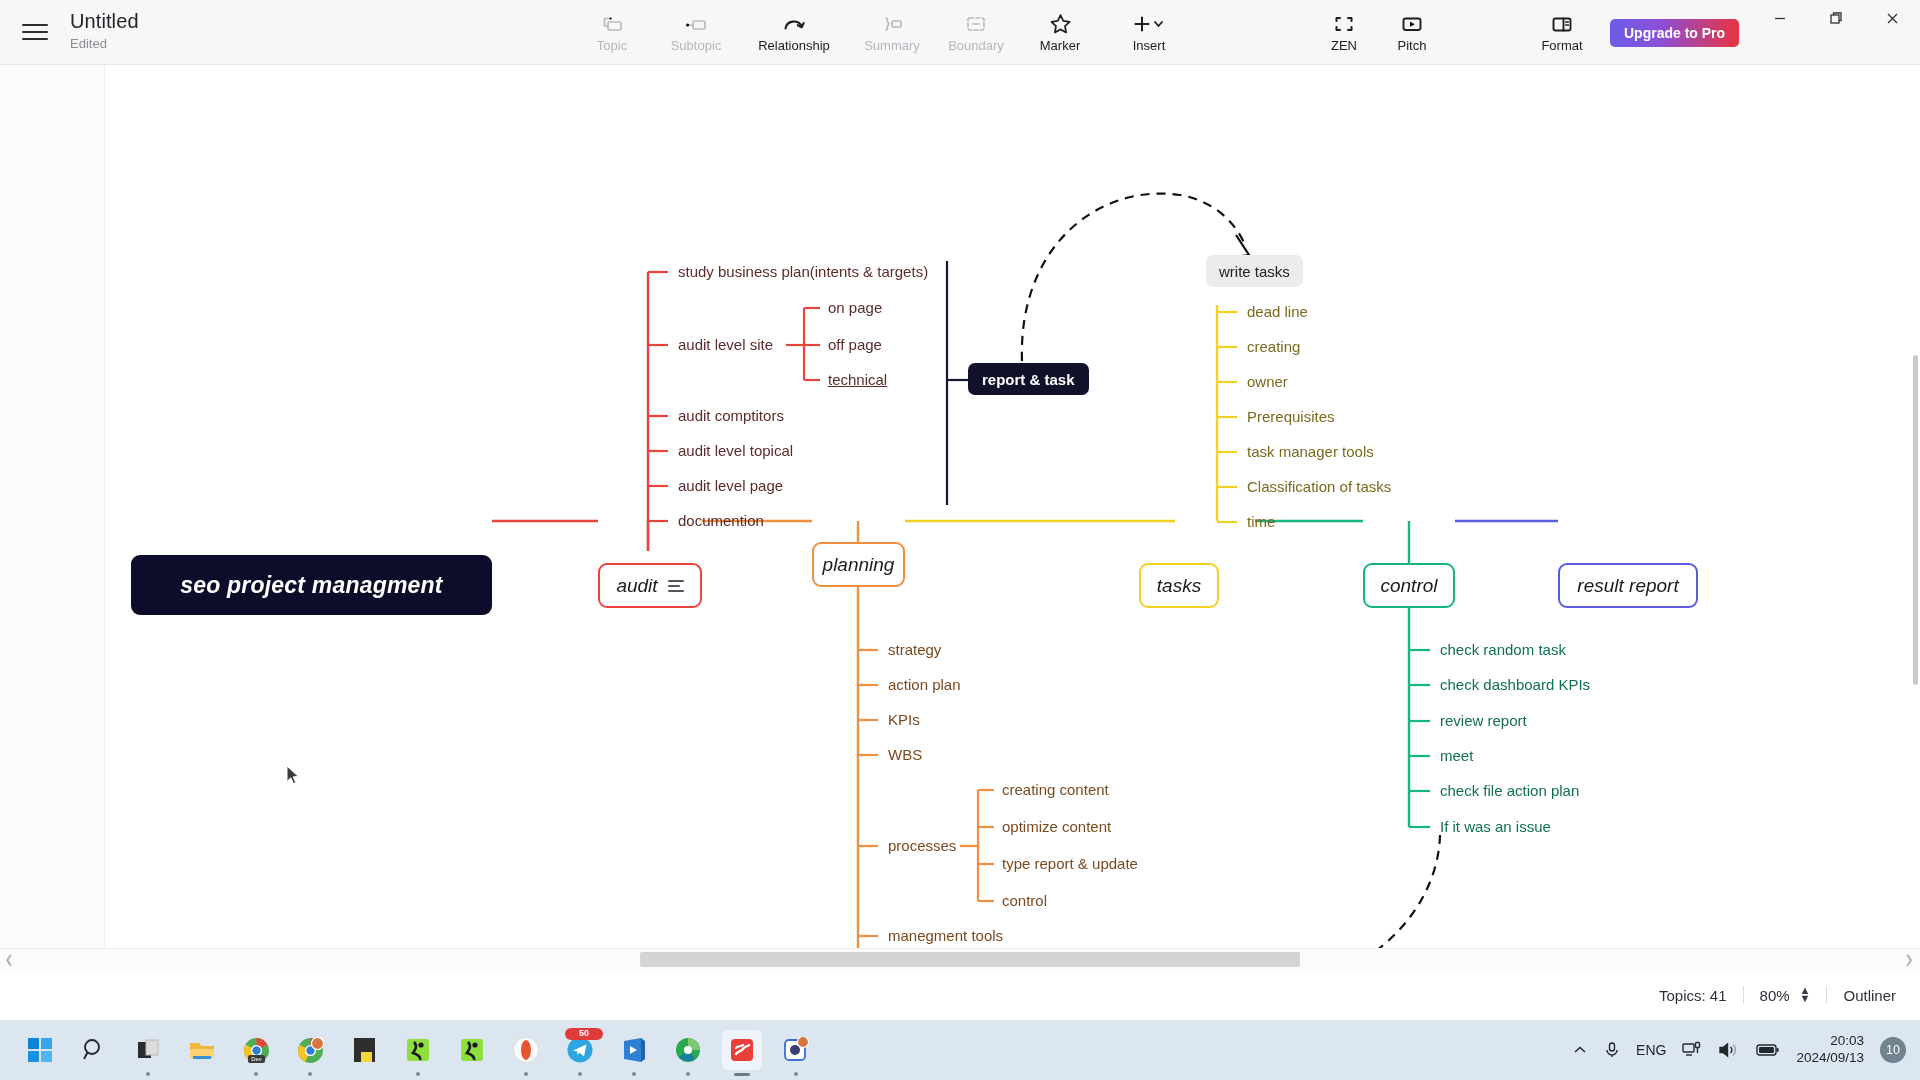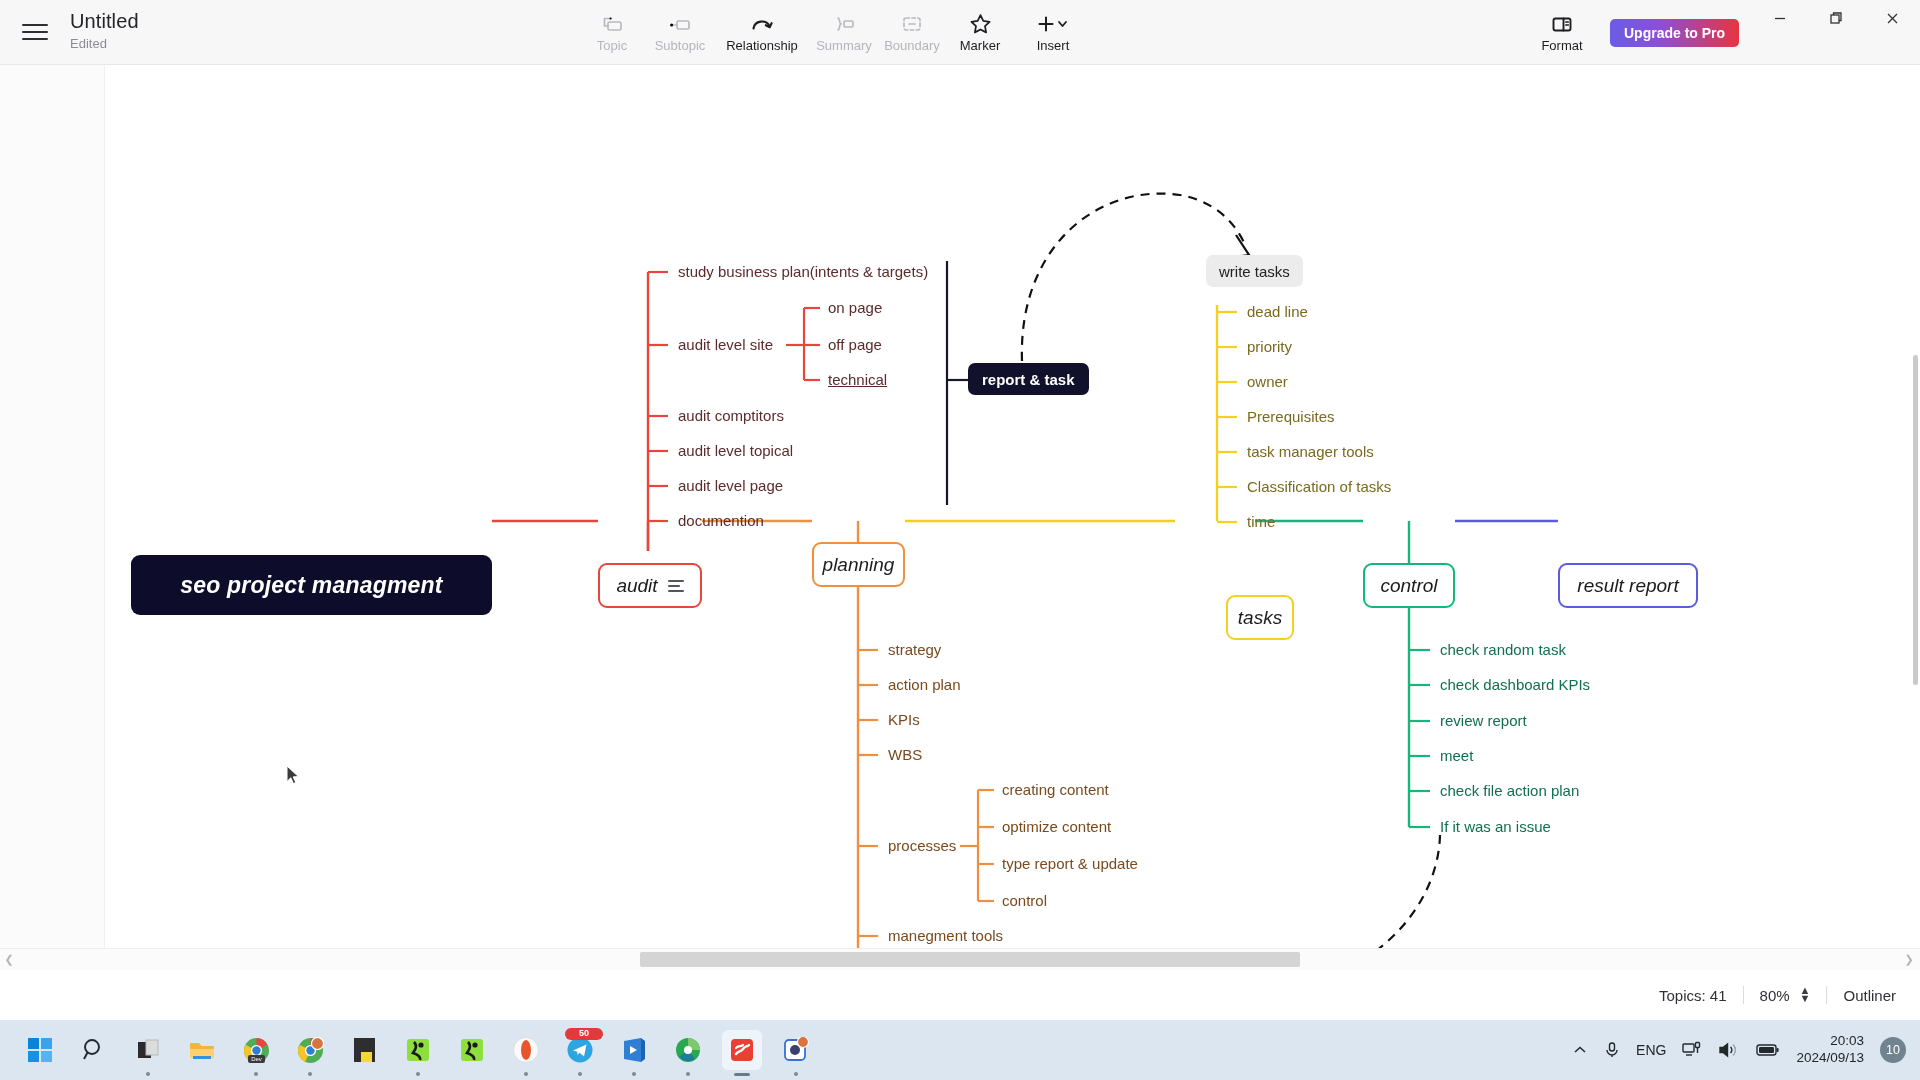--- a/index.html
+++ b/index.html
@@ -25,21 +25,21 @@
     cursor: pointer;
   }
   #hamburger i { display: block; height: 2px; background: #2d2d33; border-radius: 1px; }
 
   #doctitle { position: absolute; left: 70px; top: 10px; }
   #doctitle .t { font-size: 20px; color: #24242a; letter-spacing: .1px; }
   #doctitle .s { font-size: 13px; color: #8c8c96; margin-top: 3px; }
 
   #tools {
     position: absolute; left: 578px; top: 0; height: 65px;
-    display: flex; align-items: center; gap: 0px;
+    display: flex; align-items: center; gap: 16px;
   }
   .tool {
     width: 68px; height: 58px;
     display: flex; flex-direction: column; align-items: center; justify-content: center;
     gap: 5px; cursor: pointer; user-select: none;
   }
   .tool .lbl { font-size: 13px; line-height: 1; }
   .tool.on .lbl { color: #1d1d22; }
   .tool.off .lbl { color: #b5b5bd; }
   .tool.on svg { stroke: #1d1d22; }
@@ -255,20 +255,35 @@
     <div class="tool on" style="width:78px">
       <svg width="36" height="20" viewBox="0 0 36 20">
         <path d="M11 3.5 V16.5 M4.5 10 H17.5" stroke-width="2"></path>
         <path d="M24 8 L27.5 12 L31 8" stroke-width="1.8"></path>
       </svg>
       <span class="lbl">Insert</span>
     </div>
 
   </div>
 
+  <div id="rightTools">
+    <div class="tool on">
+      <svg width="22" height="20" viewBox="0 0 22 20">
+        <path d="M3.5 7 V4 H7 M15 4 H18.5 V7 M18.5 13 V16 H15 M7 16 H3.5 V13" stroke-width="2"></path>
+      </svg>
+      <span class="lbl">ZEN</span>
+    </div>
+    <div class="tool on">
+      <svg width="24" height="20" viewBox="0 0 24 20">
+        <rect x="3.5" y="4.5" width="17" height="11.5" rx="2.2" stroke-width="1.9"></rect>
+        <path d="M10 7.8 L14.8 10.3 L10 12.8 Z" fill="currentColor" stroke="none"></path>
+      </svg>
+      <span class="lbl">Pitch</span>
+    </div>
+  </div>
 
   <div id="formatGroup">
     <div class="tool on">
       <svg width="24" height="20" viewBox="0 0 24 20">
         <rect x="3.5" y="4.5" width="17" height="12" rx="2" stroke-width="1.9"></rect>
         <path d="M13.5 4.5 V16.5" stroke-width="1.9"></path>
         <path d="M15.7 8 H18.4 M15.7 11 H18.4" stroke-width="1.4"></path>
       </svg>
       <span class="lbl">Format</span>
     </div>
@@ -376,21 +391,21 @@
     <span>audit</span>
     <span id="auditIcon">
       <i style="width:16px"></i>
         <i style="width:12px"></i>
         <i style="width:16px"></i>
     </span>
   </div>
 
   <div class="node main" style="left:812px; top:477px; width:93px; height:45px; border-color:#ef9040;">planning</div>
 
-  <div class="node main" style="left:1226px; top:498px; width:68px; height:45px; border-color:#f2d024;margin-top:32px;">tasks</div>
+  <div class="node main" style="left:1139px; top:498px; width:80px; height:45px; border-color:#f2d024;">tasks</div>
 
   <div class="node main" style="left:1363px; top:498px; width:92px; height:45px; border-color:#15b67a;">control</div>
 
   <div class="node main" style="left:1558px; top:498px; width:140px; height:45px; border-color:#5b5be0;">result report</div>
 
   <div class="floatlabel grey" style="left:1206px; top:190px; height:32px;">write tasks</div>
   <div class="floatlabel dark" style="left:968px; top:298px; height:32px;">report &amp; task</div>
 
   <div class="leaf" style="left:678px; top:198px; color:#5c2b2b;">study business plan(intents &amp; targets)</div>
   <div class="leaf" style="left:678px; top:271px; color:#5c2b2b;">audit level site</div>
@@ -408,21 +423,21 @@
   <div class="leaf" style="left:888px; top:681px; color:#7a4a1e;">WBS</div>
   <div class="leaf" style="left:888px; top:772px; color:#7a4a1e;">processes</div>
   <div class="leaf" style="left:1002px; top:716px; color:#7a4a1e;">creating content</div>
   <div class="leaf" style="left:1002px; top:753px; color:#7a4a1e;">optimize content</div>
   <div class="leaf" style="left:1002px; top:790px; color:#7a4a1e;">type report &amp; update</div>
   <div class="leaf" style="left:1002px; top:827px; color:#7a4a1e;">control</div>
   <div class="leaf" style="left:888px; top:862px; color:#7a4a1e;">manegment tools</div>
   <div class="leaf" style="left:888px; top:898px; color:#7a4a1e;">optimize or change plan</div>
 
   <div class="leaf" style="left:1247px; top:238px; color:#7a6a1e;">dead line</div>
-  <div class="leaf" style="left:1247px; top:273px; color:#7a6a1e;">priority</div>
+  <div class="leaf" style="left:1247px; top:273px; color:#7a6a1e;">creating</div>
   <div class="leaf" style="left:1247px; top:308px; color:#7a6a1e;">owner</div>
   <div class="leaf" style="left:1247px; top:343px; color:#7a6a1e;">Prerequisites</div>
   <div class="leaf" style="left:1247px; top:378px; color:#7a6a1e;">task manager tools</div>
   <div class="leaf" style="left:1247px; top:413px; color:#7a6a1e;">Classification of tasks</div>
   <div class="leaf" style="left:1247px; top:448px; color:#7a6a1e;">time</div>
 
   <div class="leaf" style="left:1440px; top:576px; color:#10704f;">check random task</div>
   <div class="leaf" style="left:1440px; top:611px; color:#10704f;">check dashboard KPIs</div>
   <div class="leaf" style="left:1440px; top:647px; color:#10704f;">review report</div>
   <div class="leaf" style="left:1440px; top:682px; color:#10704f;">meet</div>

